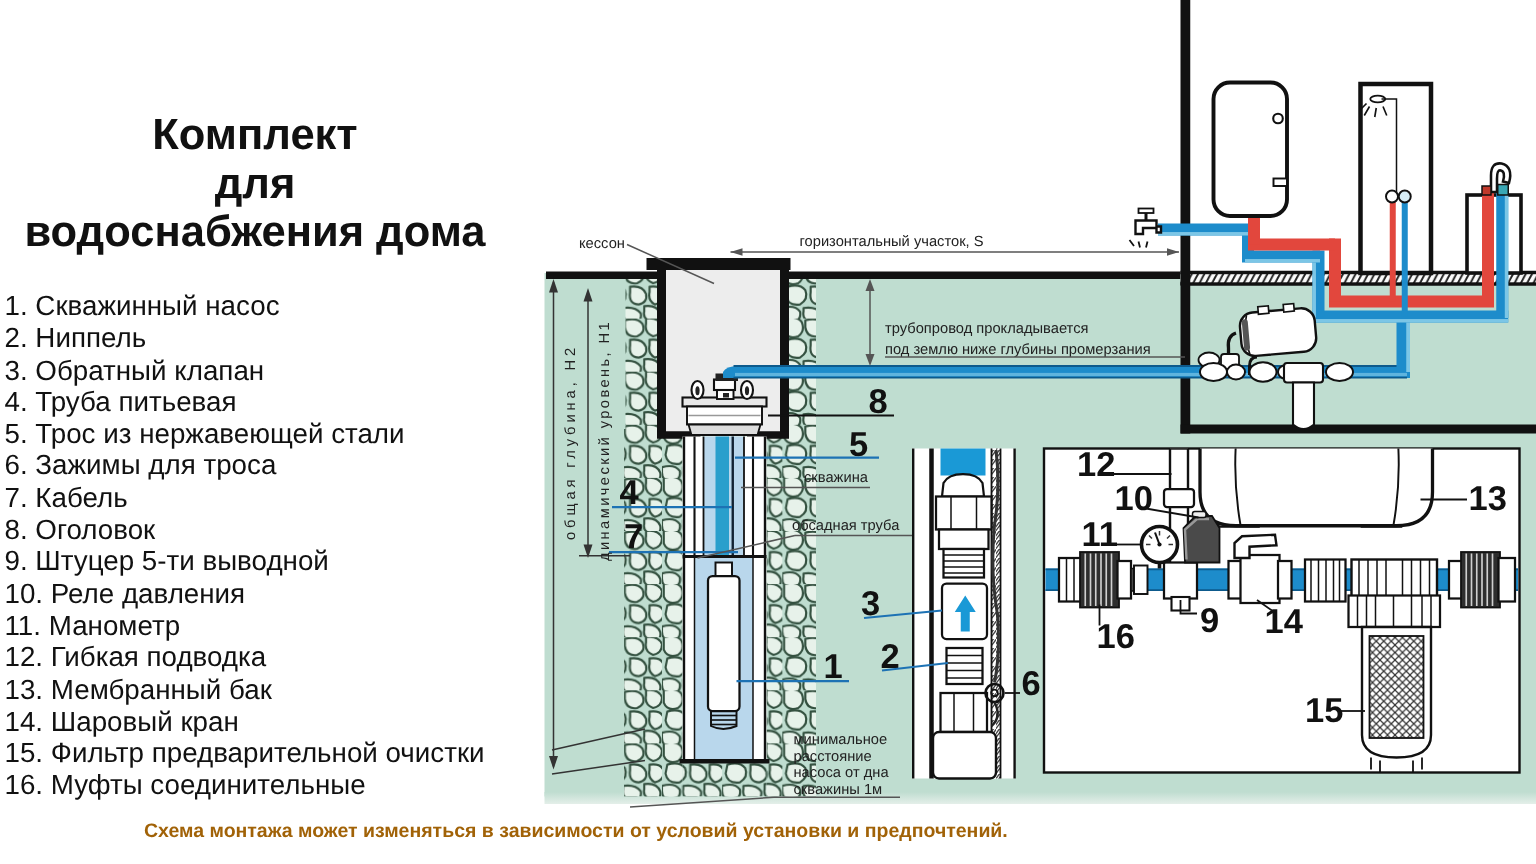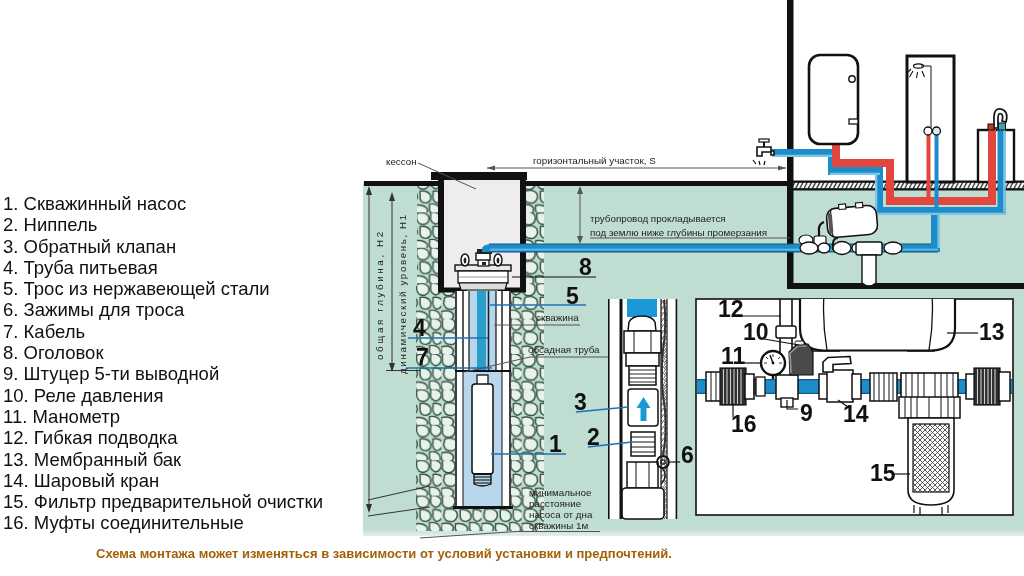--- a/index.html
+++ b/index.html
@@ -14,20 +14,21 @@
   svg{position:absolute;left:0;top:0;}
   text{font-family:"Liberation Sans",sans-serif;}
   .num{font-weight:bold;font-size:23px;fill:#111;}
   .lbl{font-size:9.8px;fill:#222;}
   .ln{stroke:#555;stroke-width:1;fill:none;}
 </style>
 </head>
 <body>
 <div id="page">
 
+<div id="title">Комплект<br>для<br>водоснабжения дома</div>
 
 <div id="list">
 1. Скважинный насос<br>
 2. Ниппель<br>
 3. Обратный клапан<br>
 4. Труба питьевая<br>
 5. Трос из нержавеющей стали<br>
 6. Зажимы для троса<br>
 7. Кабель<br>
 8. Оголовок<br>

